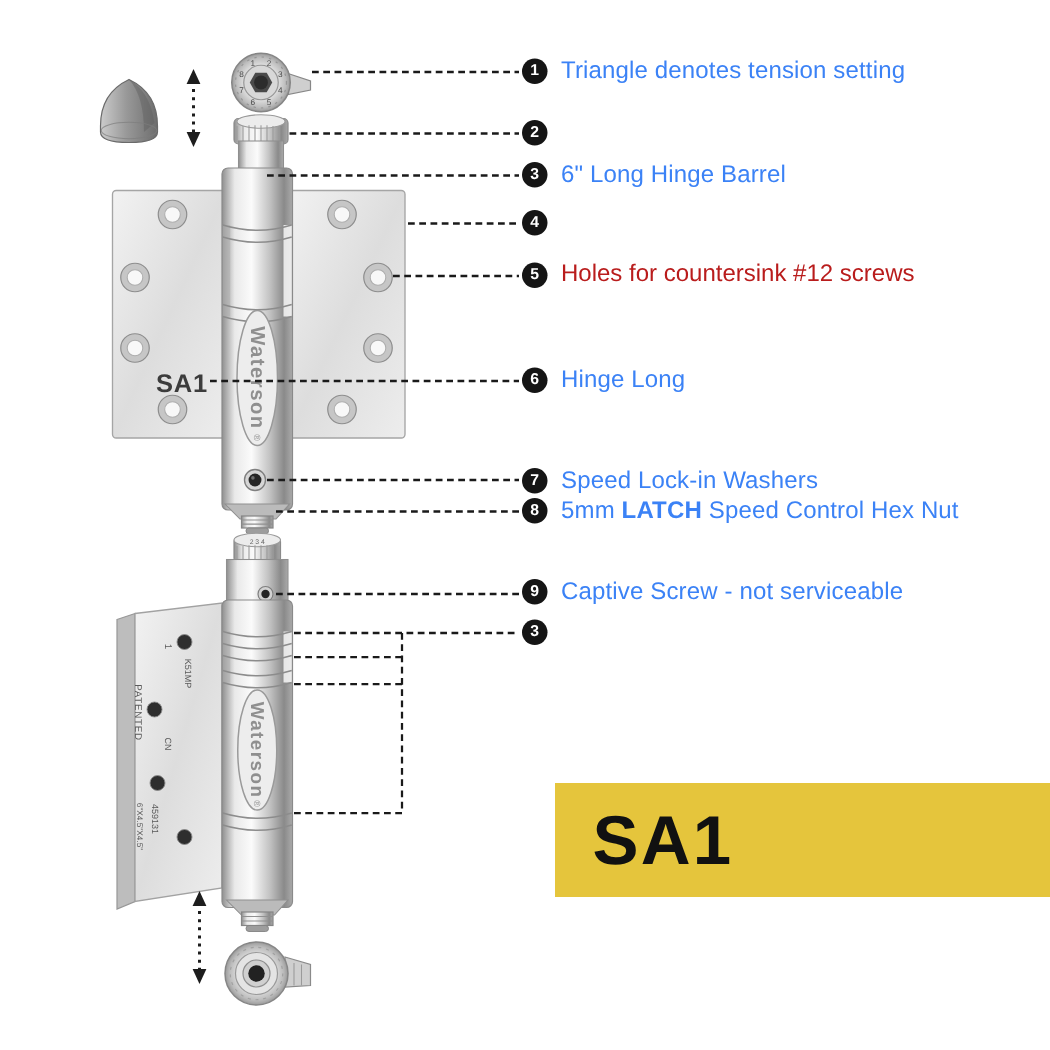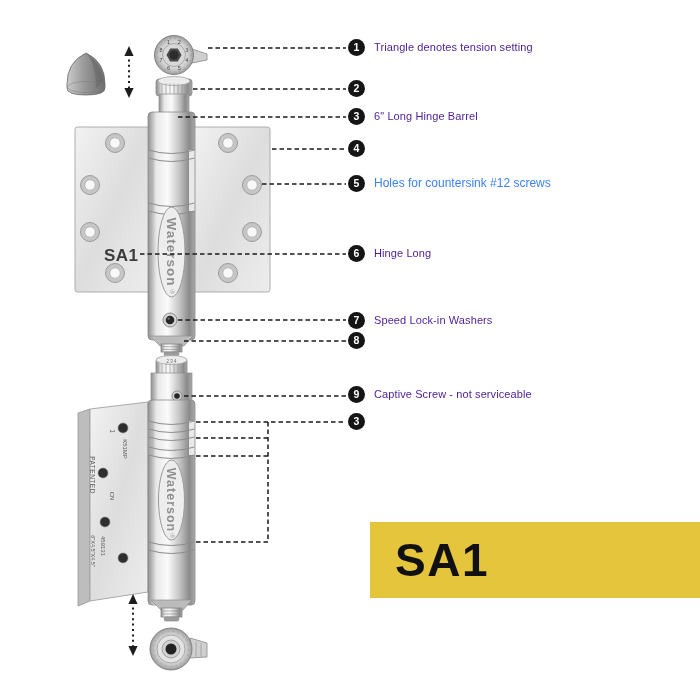--- a/index.html
+++ b/index.html
@@ -2,24 +2,24 @@
 <html><head>
 <meta charset="utf-8">
 <style>
   *{margin:0;padding:0;box-sizing:border-box}
   html,body{width:700px;height:700px;background:#fff;font-family:"Liberation Sans",sans-serif}
   .canvas{position:relative;width:700px;height:700px;background:#fff;overflow:hidden}
   .art{position:absolute;left:0;top:0}
   .callout{position:absolute;left:348px;display:flex;align-items:center;gap:9px}
   .callout .num{flex:0 0 17px;width:17px;height:17px;border-radius:50%;background:#151515;color:#fff;
     font-size:10.5px;font-weight:bold;display:flex;align-items:center;justify-content:center;line-height:1}
-  .callout .lbl{font-size:11px;color:#4c1d95;white-space:nowrap;letter-spacing:.1px;line-height:17px}
+  .callout .lbl{font-size:16px;color:#3b82f6;white-space:nowrap;letter-spacing:.1px;line-height:17px}
   .r1{top:39px}.r2{top:80px}.r3{top:108px}.r4{top:140px}
   .r5{top:175px;align-items:flex-start}
-  .r5 .lines div{font-size:12px;color:#3b82f6;white-space:nowrap;line-height:16.5px}
+  .r5 .lines div{font-size:16px;color:#b91c1c;white-space:nowrap;line-height:16.5px}
   .r6{top:245px}.r7{top:312px}.r8{top:332px}.r9{top:386px}.r10{top:413px}
   .badge{position:absolute;left:370px;top:522px;width:330px;height:76px;display:flex;align-items:center;padding-left:25px}
   .badge .t{font-size:46px;font-weight:bold;color:#111;letter-spacing:1.5px}
   svg text{user-select:none}
 </style>
 </head>
 <body>
 
 <div class="canvas">
 
@@ -267,20 +267,21 @@
   <div class="callout r6">
     <span class="num">6</span>
     <span class="lbl">Hinge Long</span>
   </div>
   <div class="callout r7">
     <span class="num">7</span>
     <span class="lbl">Speed Lock-in Washers</span>
   </div>
   <div class="callout r8">
     <span class="num">8</span>
+    <span class="lbl"><span>5mm</span> <b>LATCH</b> <span>Speed Control Hex Nut</span></span>
   </div>
   <div class="callout r9">
     <span class="num">9</span>
     <span class="lbl">Captive Screw - not serviceable</span>
   </div>
   <div class="callout r10">
     <span class="num">3</span>
   </div>
 
   <div class="badge" style="background-color: rgb(229, 197, 60);">

